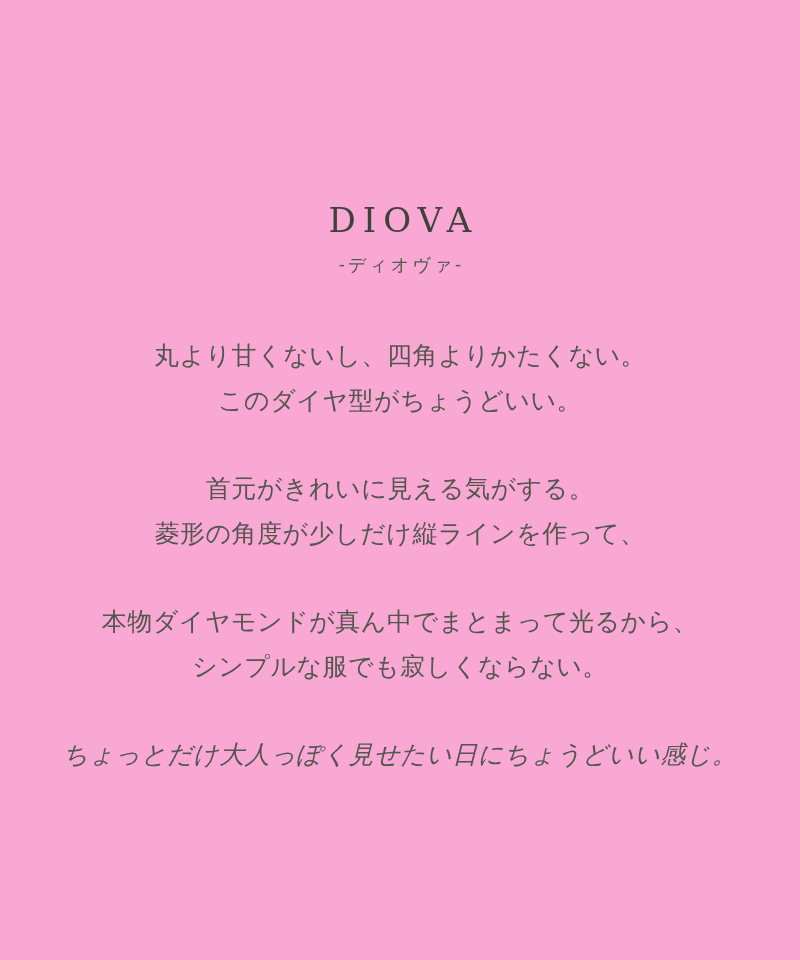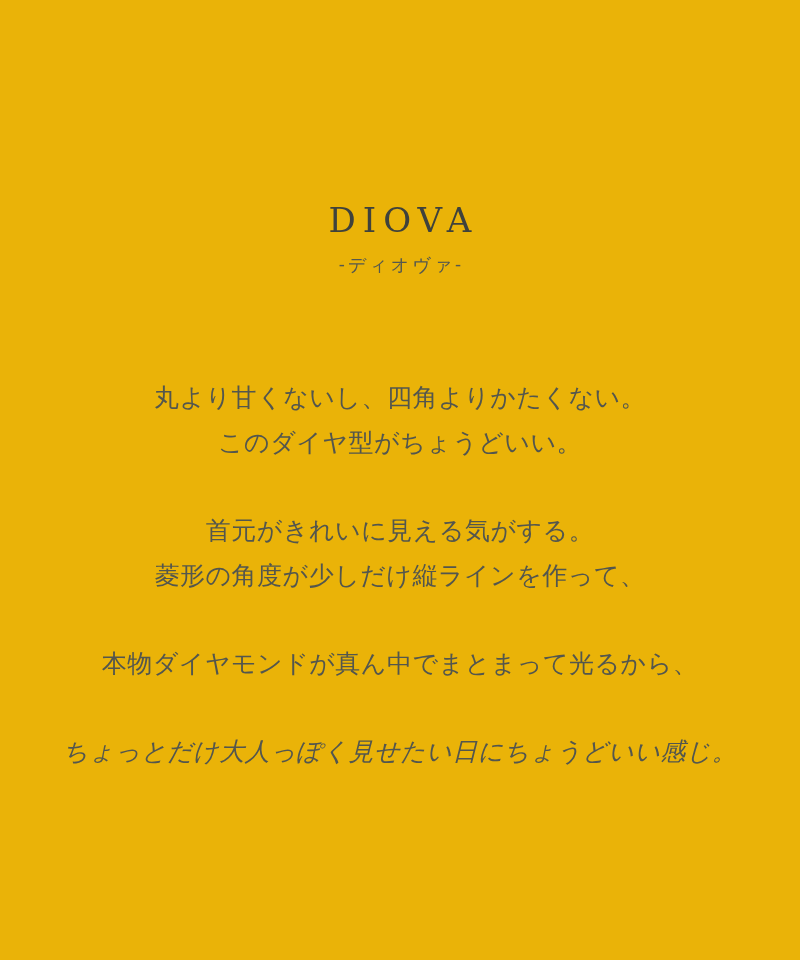--- a/index.html
+++ b/index.html
@@ -5,21 +5,21 @@
   html, body {
     margin: 0;
     padding: 0;
     background: #ffffff;
   }
   .page {
     position: relative;
     width: 800px;
     height: 960px;
     margin: 0 auto;
-    background: #eab308;
+    background: #f9a8d4;
     overflow: hidden;
     text-align: center;
     font-family: "DejaVu Serif", "Liberation Serif", serif;
   }
   .brand-header {
     padding-top: 200px;
   }
   .brand-title {
     margin: 0;
     font-size: 34px;
@@ -30,21 +30,21 @@
   }
   .brand-subtitle {
     margin: 13px 0 0 0;
     font-size: 18px;
     font-weight: 400;
     letter-spacing: 3px;
     text-indent: 3px;
     color: #55584f;
   }
   .description {
-    margin-top: 98px;
+    margin-top: 56px;
   }
   .para {
     margin: 0 0 43px 0;
     font-size: 25px;
     font-weight: 400;
     line-height: 45px;
     letter-spacing: 0.5px;
     color: #53564e;
   }
   .para:last-child {
@@ -72,20 +72,21 @@
       <span class="line">このダイヤ型がちょうどいい。</span>
     </p>
 
     <p class="para">
       <span class="line">首元がきれいに見える気がする。</span>
       <span class="line">菱形の角度が少しだけ縦ラインを作って、</span>
     </p>
 
     <p class="para">
       <span class="line">本物ダイヤモンドが真ん中でまとまって光るから、</span>
+      <span class="line">シンプルな服でも寂しくならない。</span>
     </p>
 
     <p class="para">
       <span class="line">ちょっとだけ大人っぽく見せたい日にちょうどいい感じ。</span>
     </p>
 
   </main>
 
 </div>
 

